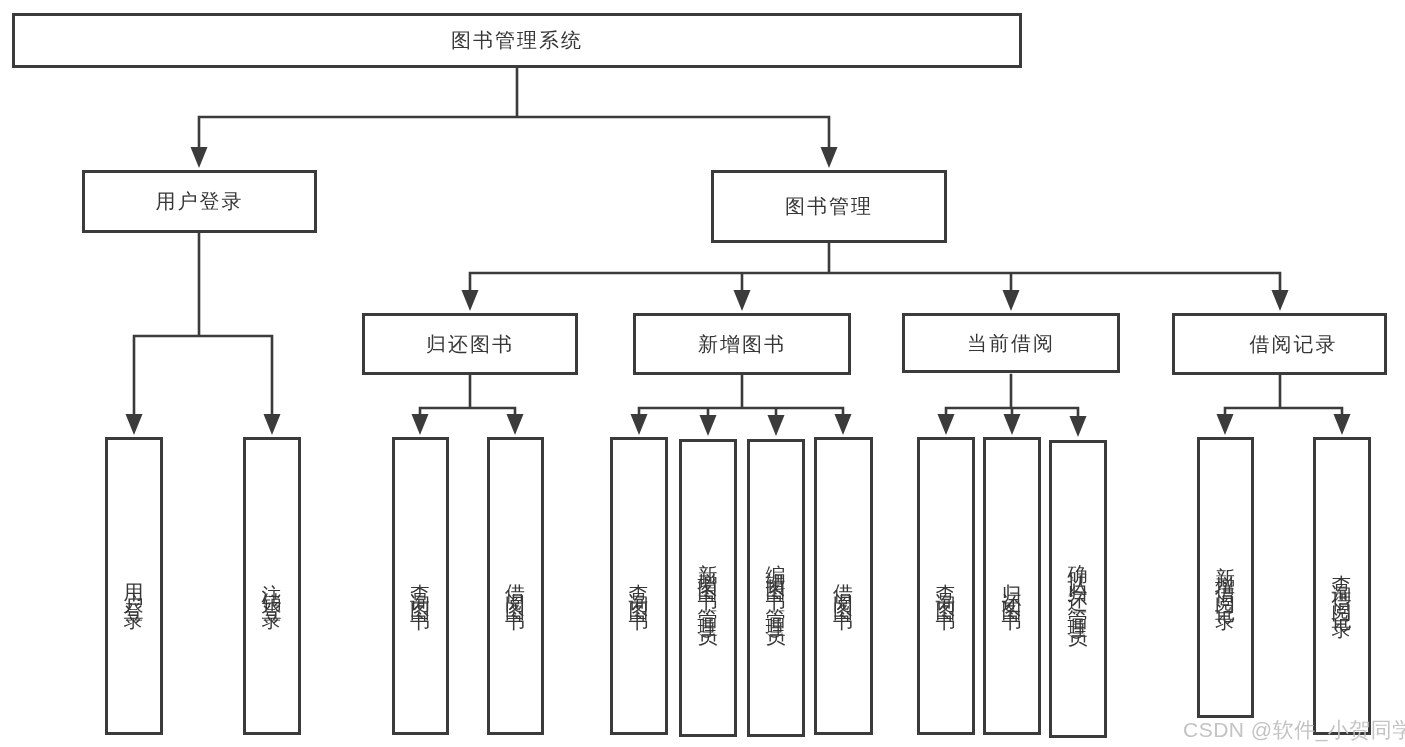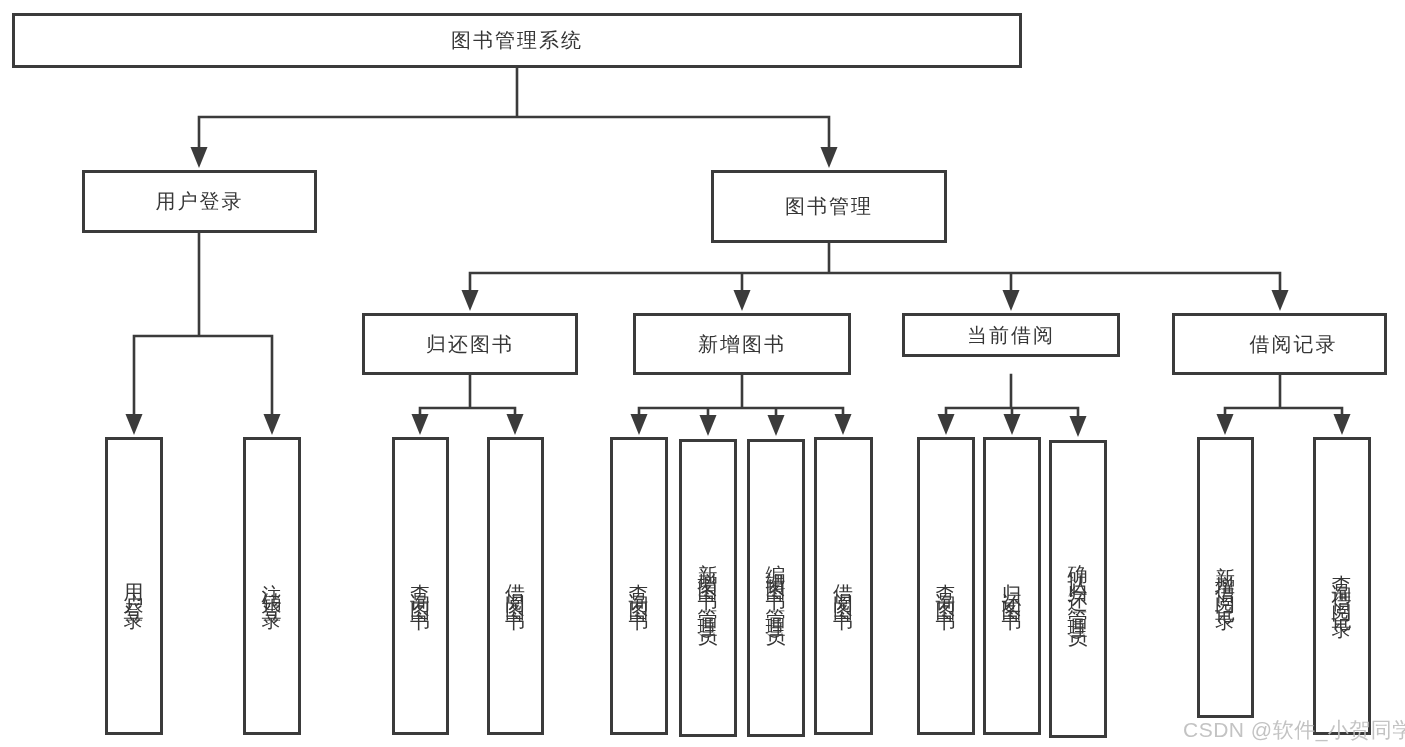--- a/index.html
+++ b/index.html
@@ -107,21 +107,21 @@
     <polygon points="1342,435 1333.5,414 1350.5,414"></polygon>
   </svg>
 
   <div class="box hbox" style="left:12px; top:13px; width:1010px; height:55px;">图书管理系统</div>
 
   <div class="box hbox" style="left:82px; top:170px; width:235px; height:63px;">用户登录</div>
   <div class="box hbox" style="left:711px; top:170px; width:236px; height:73px;">图书管理</div>
 
   <div class="box hbox" style="left:362px; top:313px; width:216px; height:62px;">归还图书</div>
   <div class="box hbox" style="left:633px; top:313px; width:218px; height:62px;">新增图书</div>
-  <div class="box hbox" style="left:902px; top:313px; width:218px; height:44px;">当前借阅</div>
+  <div class="box hbox" style="left:902px; top:313px; width:218px; height:60px;">当前借阅</div>
   <div class="box hbox" style="left:1172px; top:313px; width:215px; height:62px;padding-left:28px;">借阅记录</div>
 
   <div class="box vbox" style="left:105px; top:437px; width:58px; height:298px;">用户登录</div>
   <div class="box vbox" style="left:243px; top:437px; width:58px; height:298px;">注销登录</div>
 
   <div class="box vbox" style="left:392px; top:437px; width:57px; height:298px;">查询图书</div>
   <div class="box vbox" style="left:487px; top:437px; width:57px; height:298px;">借阅图书</div>
 
   <div class="box vbox" style="left:610px; top:437px; width:58px; height:298px;">查询图书</div>
   <div class="box vbox" style="left:679px; top:439px; width:58px; height:298px;">新增图书（管理员）</div>

